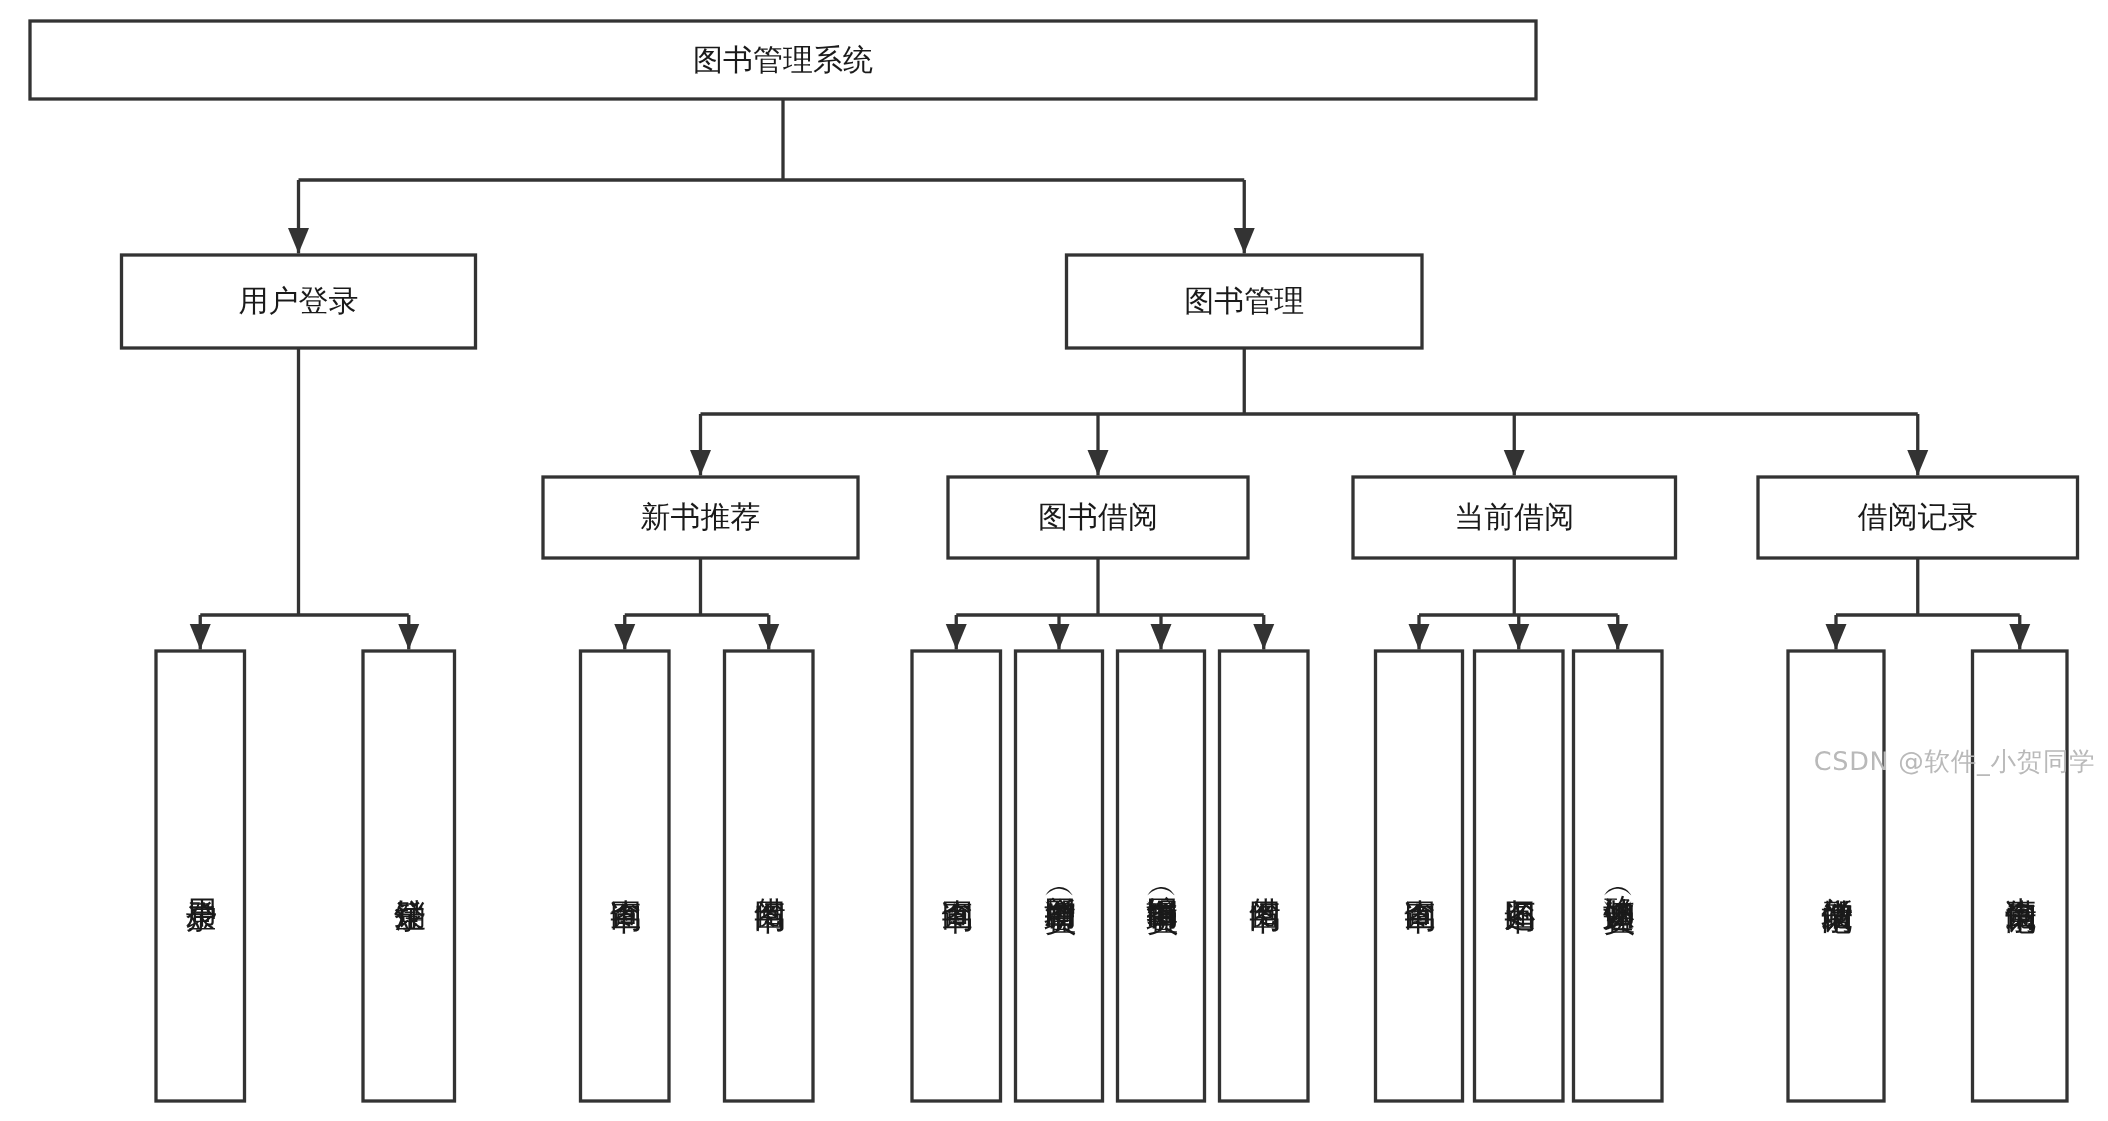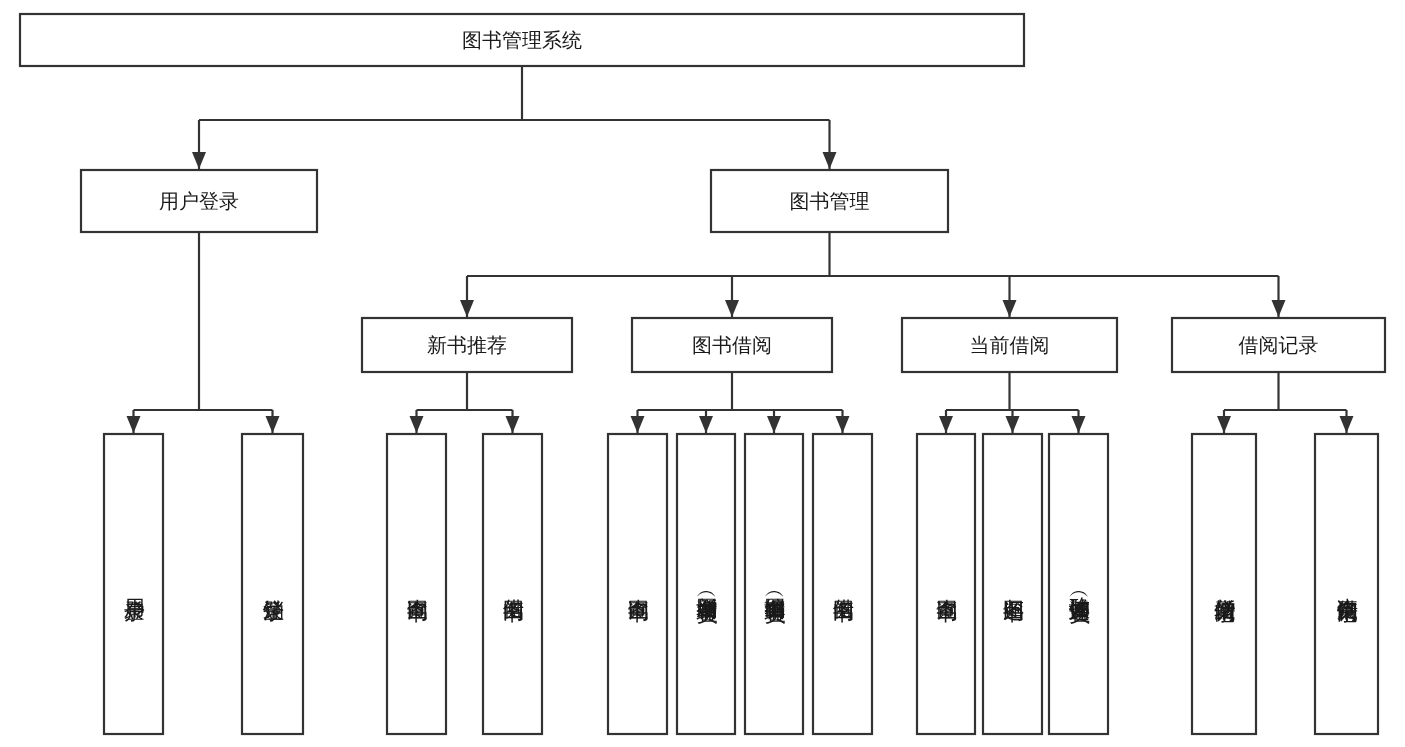--- a/index.html
+++ b/index.html
@@ -208,13 +208,14 @@
         <span class="leaf-label-vertical">确认归还（管理员）</span>
       </div>
       <div class="leaf-label-wrap" style="left: 1192px; top: 434px; width: 64px; height: 300px;">
         <span class="leaf-label-vertical">新增借阅记录</span>
       </div>
       <div class="leaf-label-wrap" style="left: 1315px; top: 434px; width: 63px; height: 300px;">
         <span class="leaf-label-vertical">查询借阅记录</span>
       </div>
     </div>
 
+  <div class="watermark">CSDN @软件_小贺同学</div>
 </div>
 
 </body></html>

